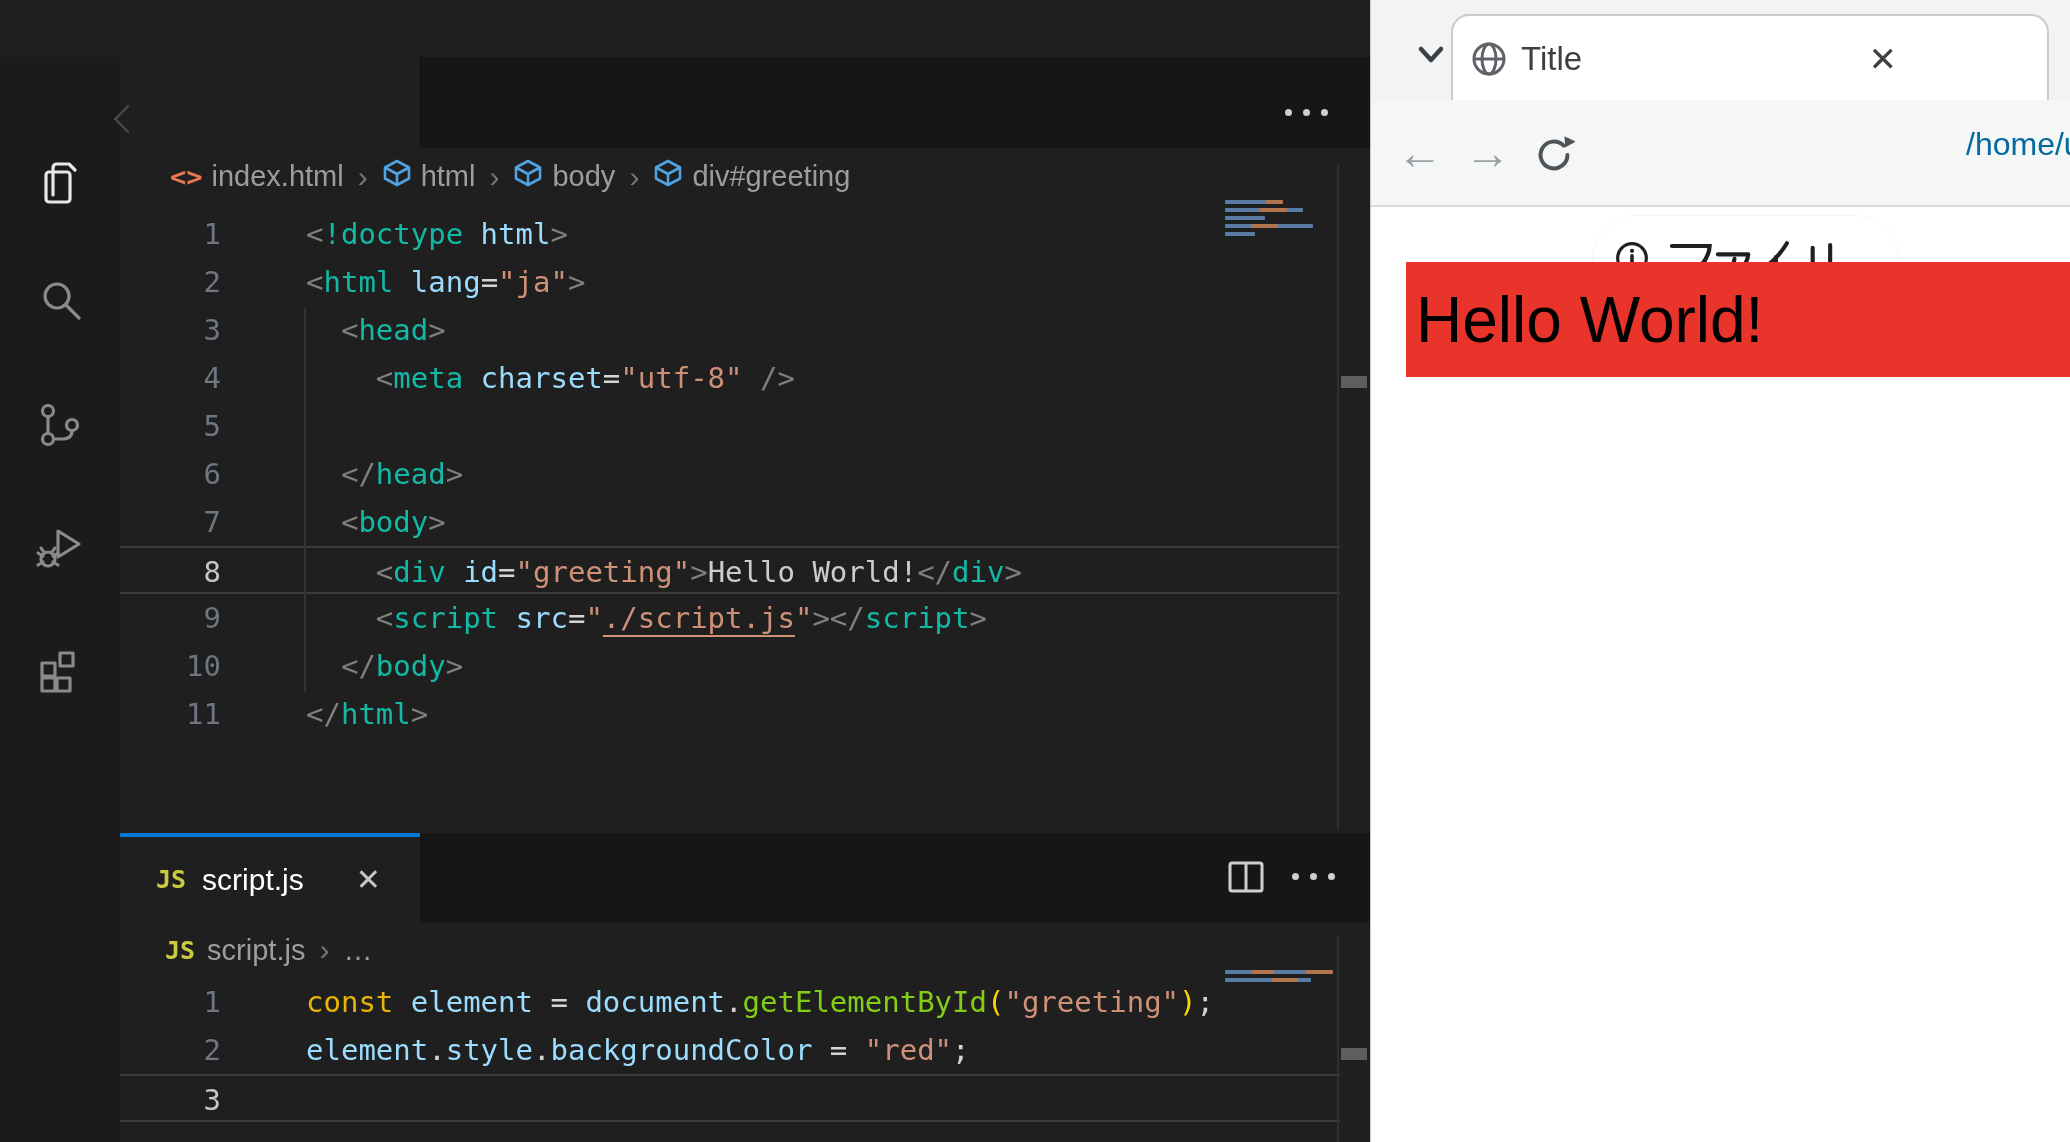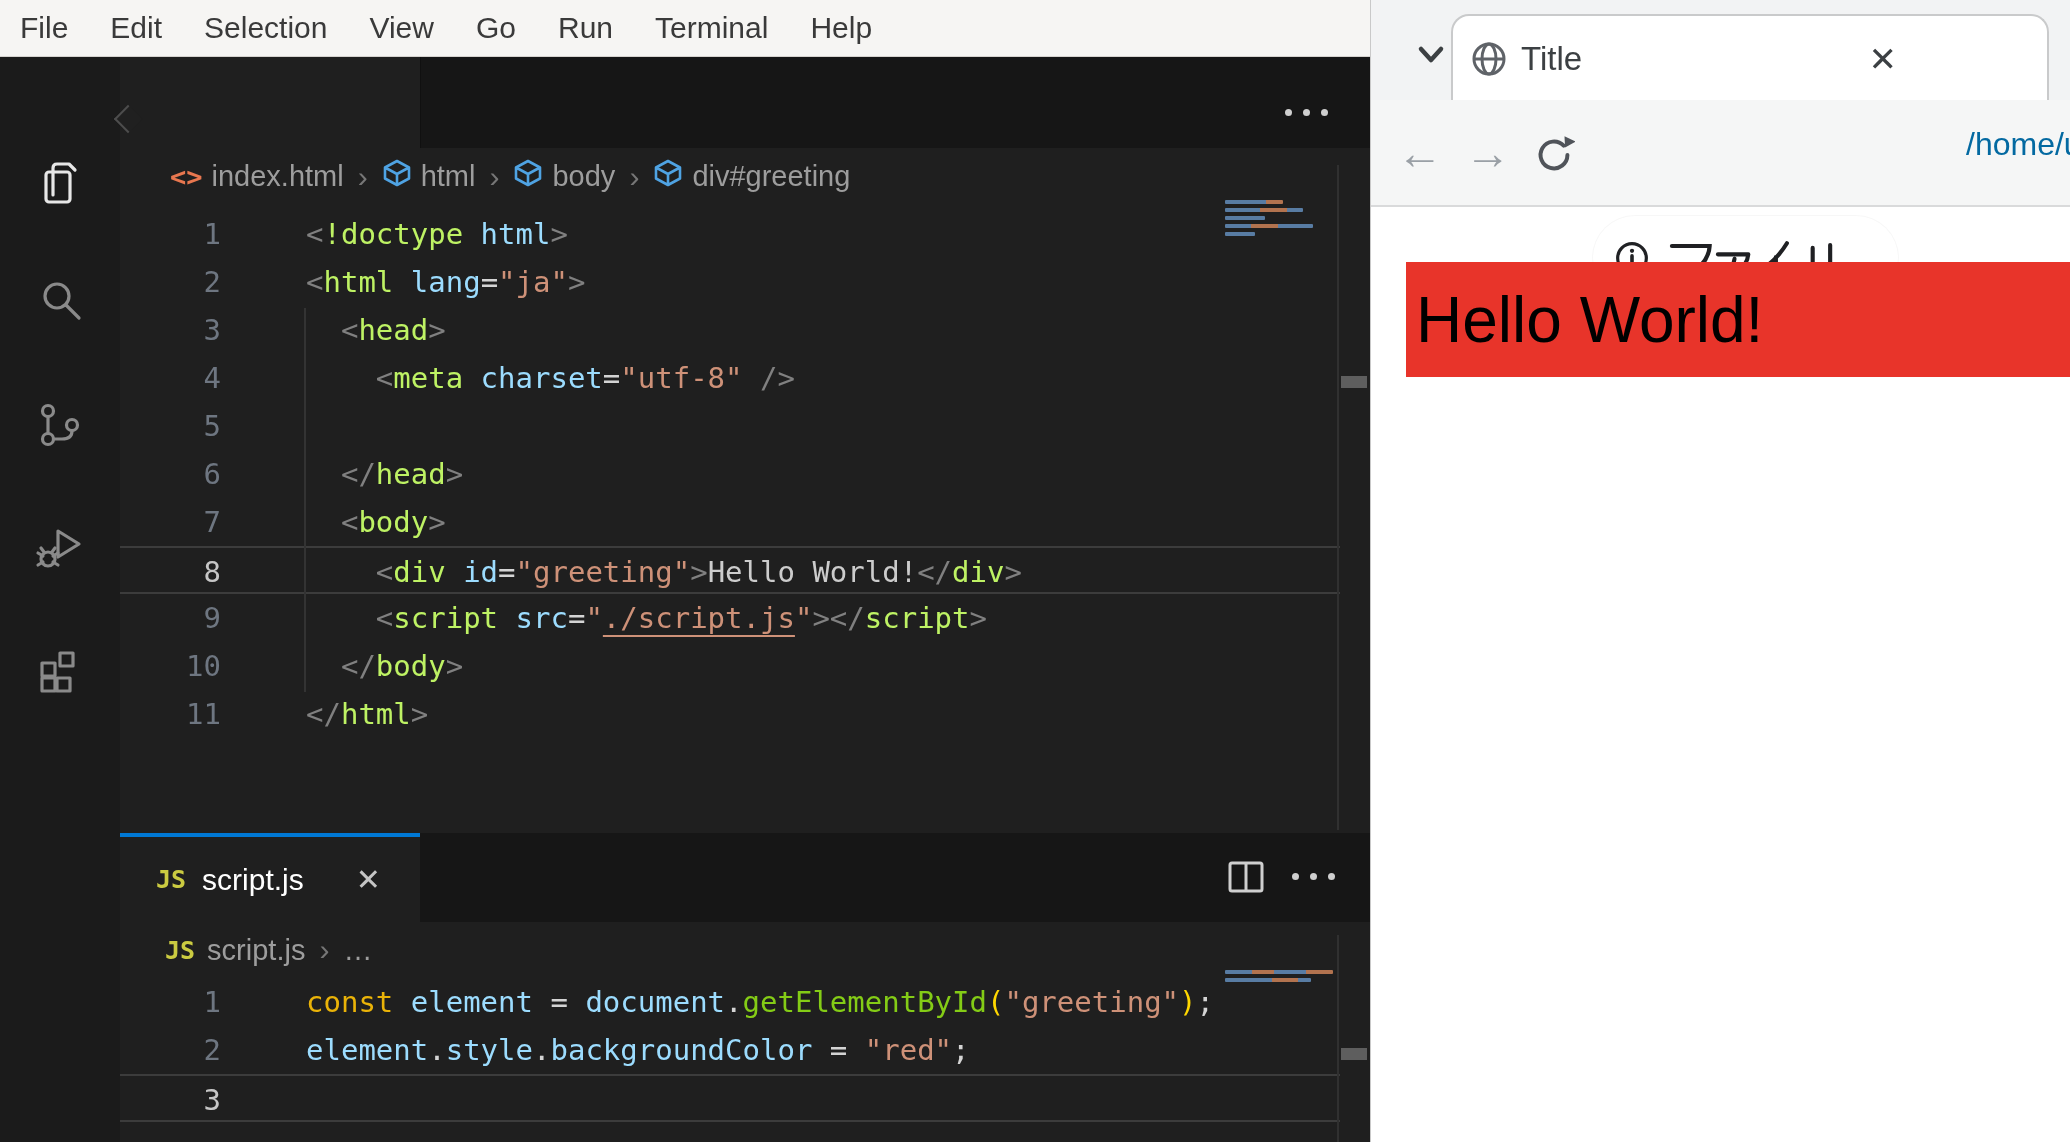--- a/index.html
+++ b/index.html
@@ -39,21 +39,21 @@
   .icon-cube svg{width:30px;height:30px;stroke:#4fa3e3;fill:none;stroke-width:2.6;stroke-linejoin:round;}
   .icon-jsbadge{color:#cbcb41;font-weight:bold;font-size:25px;font-family:"DejaVu Sans Mono",monospace;}
 
   
   .codeblock{font-family:"DejaVu Sans Mono",monospace;font-size:29px;}
   .code-line{display:flex;height:48px;line-height:48px;box-sizing:border-box;}
   .code-line.active{border-top:2px solid #3c3c3c;border-bottom:2px solid #3c3c3c;}
   .gutter{width:101px;text-align:right;padding-right:19px;color:#6e7681;flex:none;}
   .code-line.active .gutter{color:#c6c6c6;}
   .src{margin-left:66px;white-space:pre;}
-  .tok-punct{color:#808080}.tok-tag{color:#bef264}.tok-attr{color:#9cdcfe}
+  .tok-punct{color:#808080}.tok-tag{color:#14b8a6}.tok-attr{color:#9cdcfe}
   .tok-op{color:#d4d4d4}.tok-str{color:#ce9178}.tok-text{color:#cccccc}
   .tok-kw{color:#eab308}.tok-var{color:#9cdcfe}.tok-fn{color:#84cc16}
   .tok-brkt{color:#ffd700}.tok-ws{color:#d4d4d4}
   .tok-link{color:#ce9178;text-decoration:underline;text-underline-offset:7px;}
 
   .indent-guide{left:304px;top:308px;width:2px;height:384px;background:#333;}
 
   .minimap-bar{height:4px;border-radius:1px;margin-bottom:4px;}
   .scroll-divider{width:2px;background:#303030;}
   .scroll-thumb{width:26px;height:12px;background:#5e5e5e;}
@@ -78,32 +78,20 @@
         display:flex;align-items:center;box-shadow:0 0 0 1px rgba(0,0,0,0.03);}
   .urltext{font-size:32px;color:#0369a1;white-space:nowrap;margin-left:35px;}
   .redbar{left:35px;top:262px;width:665px;height:115px;display:flex;align-items:center;}
   .redbar span{font-size:64px;color:#000;margin-left:10px;white-space:nowrap;}
 </style>
 </head>
 <body>
 
 <div class="stage">
 
-  <div class="abs menubar">
-    <div id="menu-items" style="display:flex;">
-        <span class="menu-item">File</span>
-        <span class="menu-item">Edit</span>
-        <span class="menu-item">Selection</span>
-        <span class="menu-item">View</span>
-        <span class="menu-item">Go</span>
-        <span class="menu-item">Run</span>
-        <span class="menu-item">Terminal</span>
-        <span class="menu-item">Help</span>
-      </div>
-  </div>
 
   <div class="abs activitybar">
     <div class="act-icon active" style="top:98px;">
       <svg viewBox="0 0 56 56">
           <path d="M21 40 V13 q0-4 4-4 h12 l6 6"></path>
           <rect x="14" y="17" width="24" height="30" rx="3"></rect>
         </svg>
     </div>
     <div class="act-icon" style="top:216px;">
       <svg viewBox="0 0 56 56">

